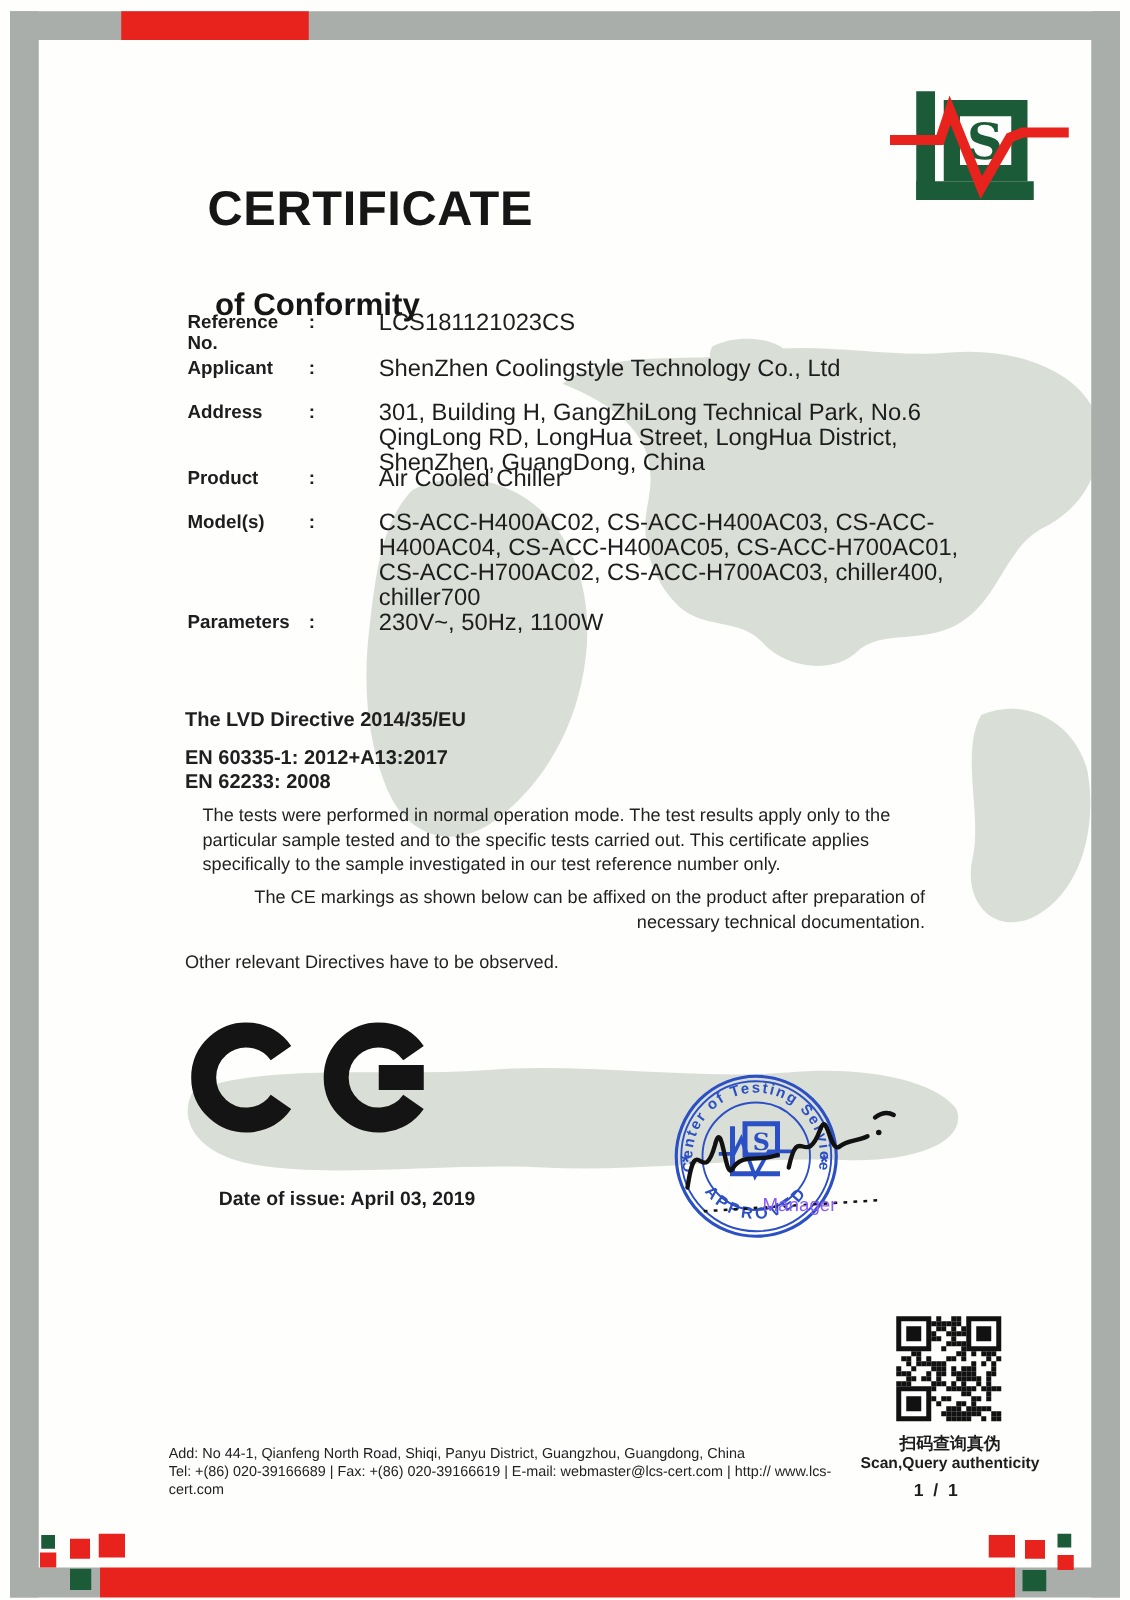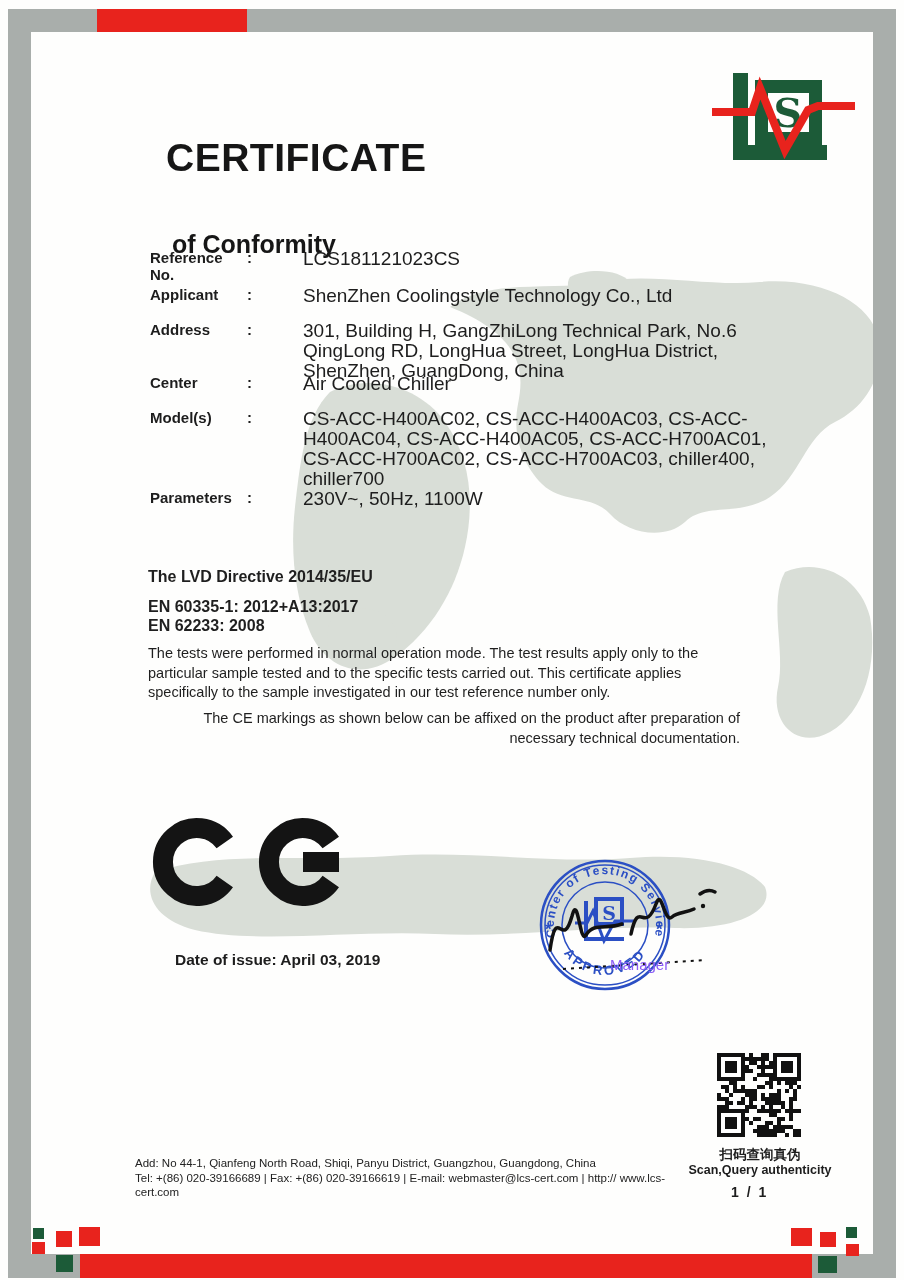--- a/index.html
+++ b/index.html
@@ -72,61 +72,62 @@
   <div class="abs green" style="left:818px;top:1256px;width:19px;height:17px;z-index:2;"></div>
 
   <svg class="abs" style="left:698px;top:62px;z-index:1;" width="160" height="118" viewBox="0 0 160 118">
     <rect x="35" y="11" width="15" height="87" fill="#1c5b38"></rect>
     <rect x="35" y="83" width="94" height="15" fill="#1c5b38"></rect>
     <rect x="63.5" y="24.5" width="54" height="52" fill="none" stroke="#1c5b38" stroke-width="13"></rect>
     <text x="90" y="65" text-anchor="middle" font-family="DejaVu Serif, serif" font-weight="bold" font-size="40" fill="#1c5b38">S</text>
     <polyline points="14,50 54,50 62,26 87,88 110,48 120,44 157,44" fill="none" stroke="#e8231d" stroke-width="8"></polyline>
   </svg>
 
-  <div class="abs title" style="left:166px;top:136px;z-index:1;">CERTIFICATE</div>
+  <div class="abs title" style="left:166px;top:146px;z-index:1;">CERTIFICATE</div>
   <div class="abs subtitle" style="left:172px;top:188px;z-index:1;margin-top:42px;">of Conformity</div>
 
   <div class="frow" style="top:249px;z-index:1;">
     <span class="lab">Reference No.</span>
     <span class="col">:</span>
     <span class="val">LCS181121023CS</span>
   </div>
   <div class="frow" style="top:286px;z-index:1;">
     <span class="lab">Applicant</span>
     <span class="col">:</span>
     <span class="val">ShenZhen Coolingstyle Technology Co., Ltd</span>
   </div>
   <div class="frow" style="top:321px;z-index:1;">
     <span class="lab">Address</span>
     <span class="col">:</span>
     <span class="val">301, Building H, GangZhiLong Technical Park, No.6 QingLong RD, LongHua Street, LongHua District, ShenZhen, GuangDong, China</span>
   </div>
   <div class="frow" style="top:374px;z-index:1;">
-    <span class="lab">Center</span>
+    <span class="lab">Product</span>
     <span class="col">:</span>
     <span class="val">Air Cooled Chiller</span>
   </div>
   <div class="frow" style="top:409px;z-index:1;">
     <span class="lab">Model(s)</span>
     <span class="col">:</span>
     <span class="val">CS-ACC-H400AC02, CS-ACC-H400AC03, CS-ACC-H400AC04, CS-ACC-H400AC05, CS-ACC-H700AC01, CS-ACC-H700AC02, CS-ACC-H700AC03, chiller400, chiller700</span>
   </div>
   <div class="frow" style="top:489px;z-index:1;">
     <span class="lab">Parameters</span>
     <span class="col">:</span>
     <span class="val">230V~, 50Hz, 1100W</span>
   </div>
 
   <div class="para boldline" style="top:567px;z-index:1;">The LVD Directive 2014/35/EU</div>
   <div class="para boldline standards" style="top:597px;z-index:1;">
     <div>EN 60335-1: 2012+A13:2017</div>
     <div>EN 62233: 2008</div>
   </div>
-  <div class="para" style="top:644px;z-index:1;">The tests were performed in normal operation mode. The test results apply only to the particular sample tested and to the specific tests carried out. This certificate applies specifically to the sample investigated in our test reference number only.</div>
+  <div class="para" style="top:644px;z-index:1;margin-left:14px;">The tests were performed in normal operation mode. The test results apply only to the particular sample tested and to the specific tests carried out. This certificate applies specifically to the sample investigated in our test reference number only.</div>
   <div class="para" style="top:709px;z-index:1;text-align:right;">The CE markings as shown below can be affixed on the product after preparation of necessary technical documentation.</div>
+  <div class="para" style="top:761px;z-index:1;">Other relevant Directives have to be observed.</div>
 
   <svg class="abs" style="left:145px;top:810px;z-index:1;" width="200" height="110" viewBox="0 0 200 110">
     <path d="M79.8,32.5 A34,34 0 1 0 79.8,71.5" fill="none" stroke="#141414" stroke-width="20"></path>
     <path d="M185.8,32.5 A34,34 0 1 0 185.8,71.5" fill="none" stroke="#141414" stroke-width="20"></path>
     <rect x="158" y="42" width="36" height="20" fill="#141414"></rect>
   </svg>
 
   <div class="abs date" style="left:148px;top:951px;z-index:1;margin-left:27px;">Date of issue: April 03, 2019</div>
 
   <svg class="abs" style="left:520px;top:843px;z-index:2;" width="170" height="165" viewBox="0 0 170 165">

